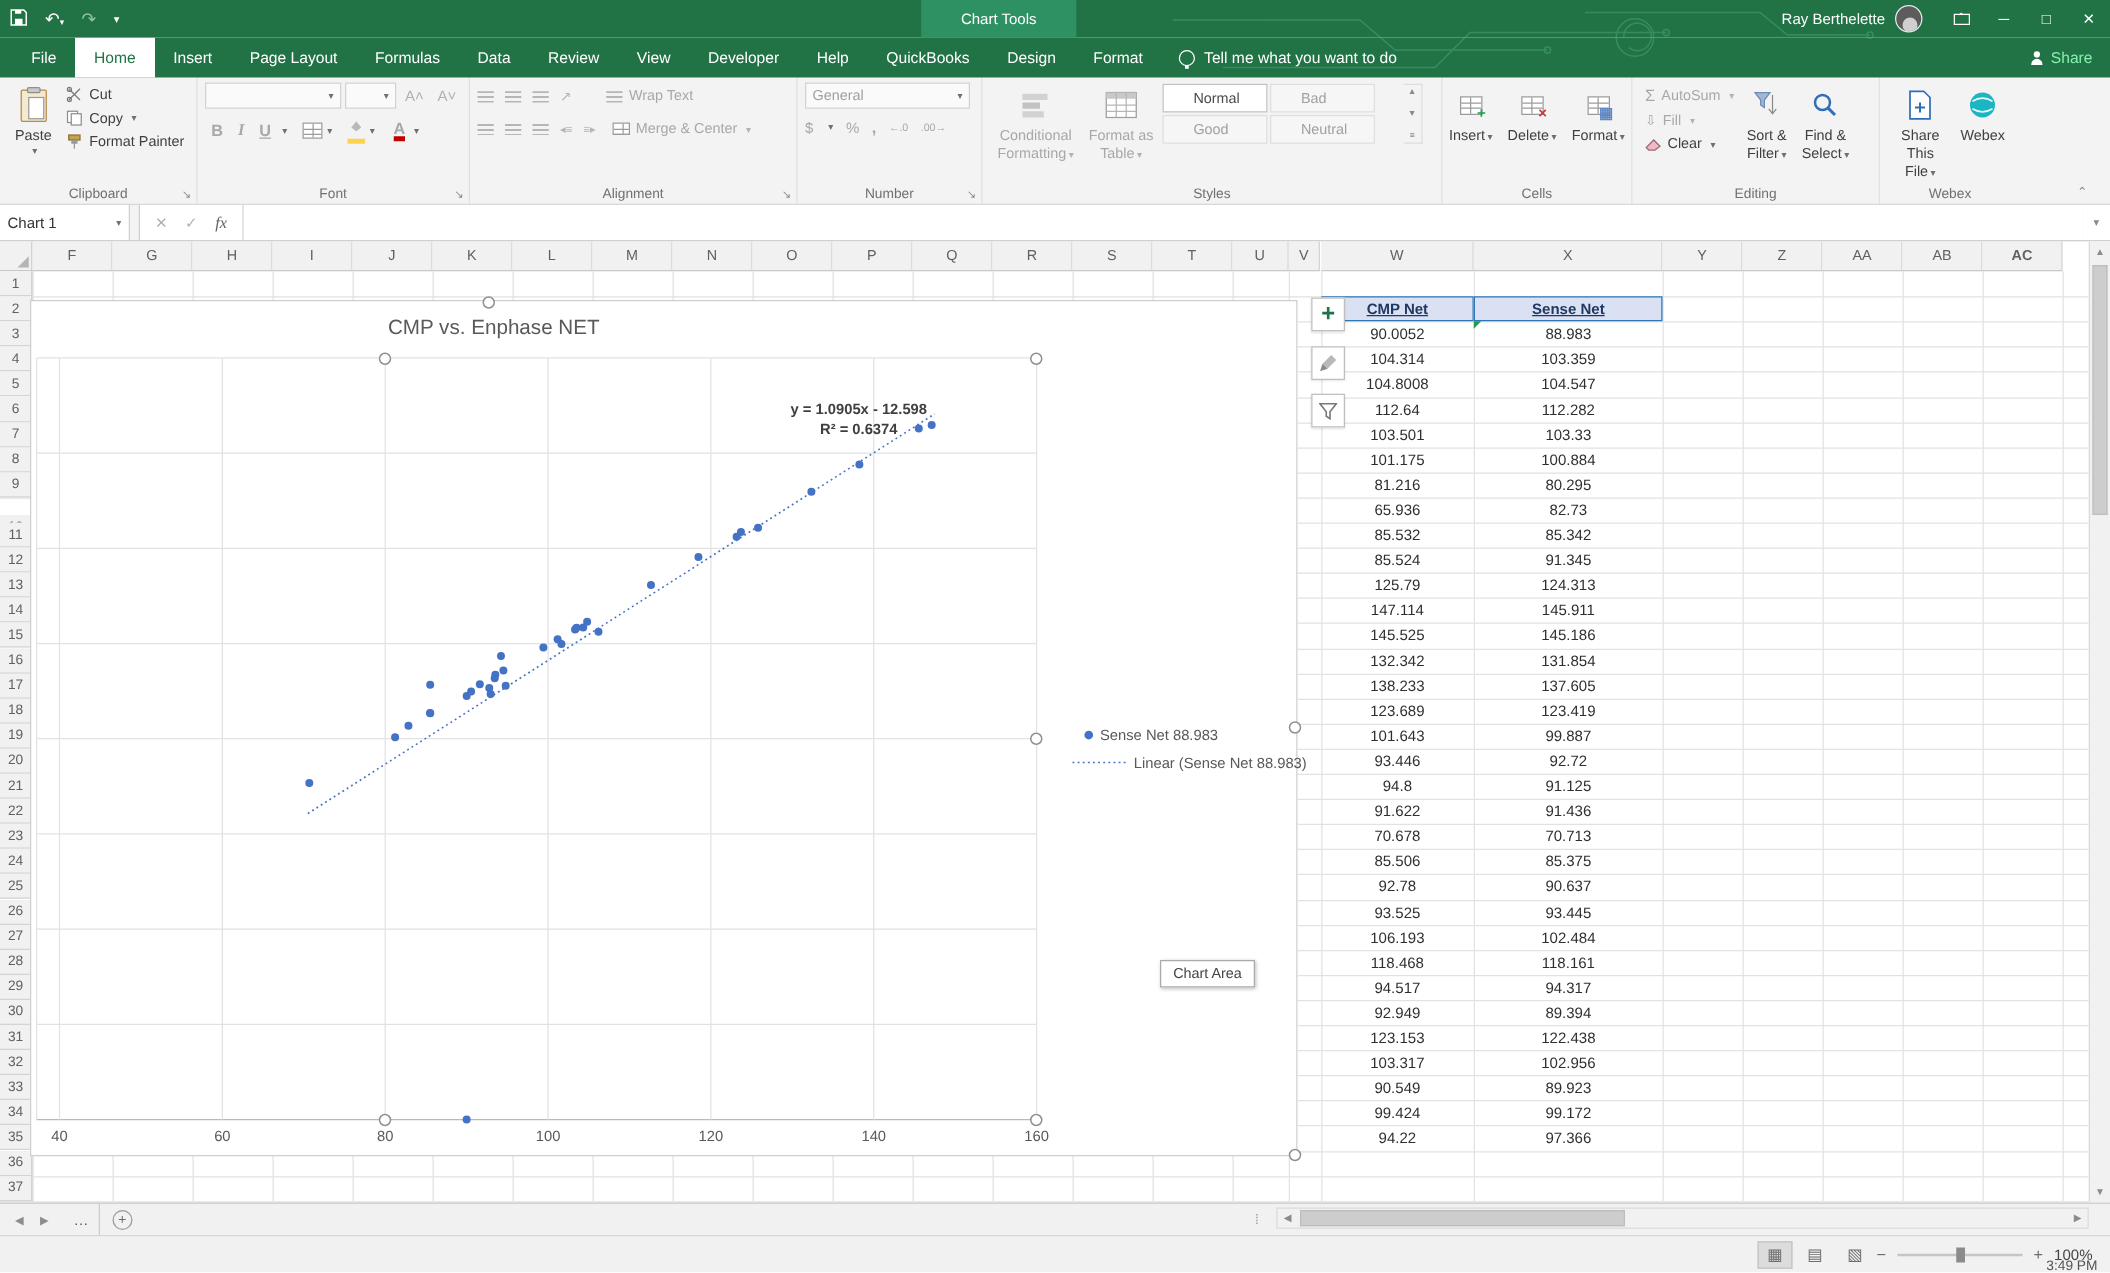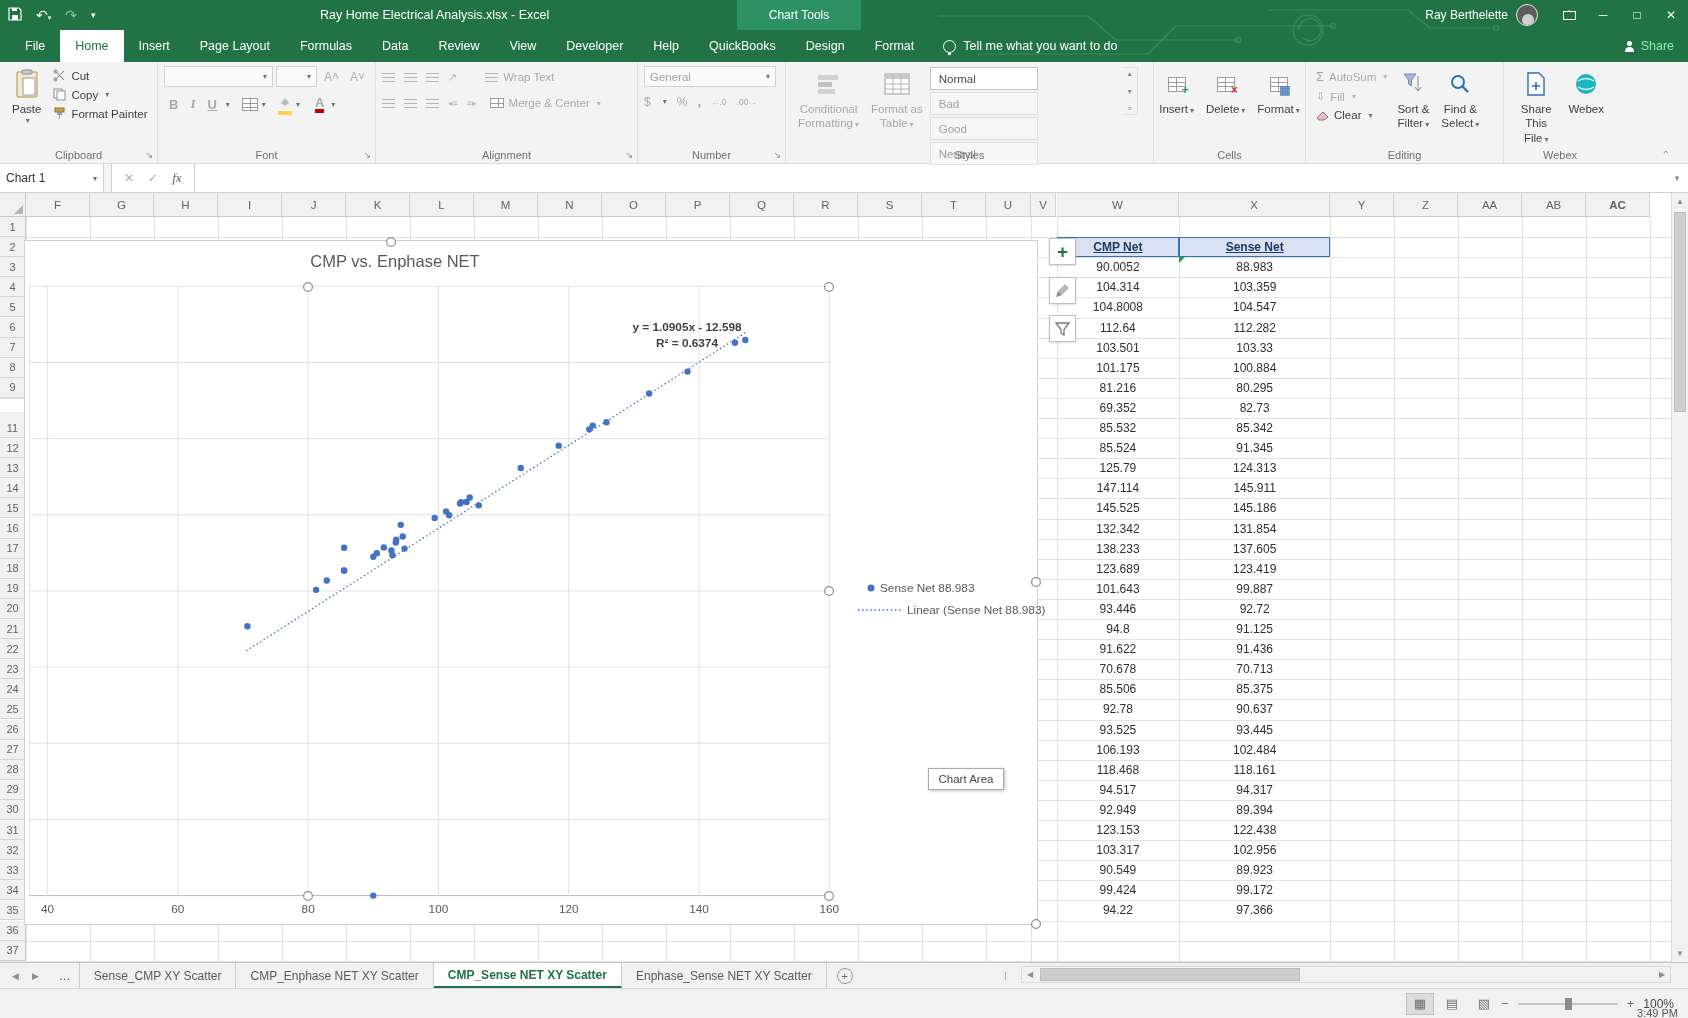--- a/index.html
+++ b/index.html
@@ -53,21 +53,21 @@
   .miniA{font-size:12px;color:#b0b0b0;padding:0 4px}
   .fmt-letter{font-size:13px;color:#a8a8a8;font-weight:bold;padding:0 5px;position:relative}
   .fmt-letter i{display:block;height:4px;margin-top:-1px}
   .bars{display:inline-block;width:13px;height:9px;background:repeating-linear-gradient(to bottom,#b5b5b5 0 1.5px,transparent 1.5px 4px)}
   .icon-cellgrid{display:inline-block;width:16px;height:13px;border:1px solid #9b9b9b;background:
       linear-gradient(#9b9b9b,#9b9b9b) 0 4px/100% 1px no-repeat,
       linear-gradient(#9b9b9b,#9b9b9b) 0 8px/100% 1px no-repeat,
       linear-gradient(#9b9b9b,#9b9b9b) 7px 0/1px 100% no-repeat,#fff;position:relative}
   .icon-cellgrid b{position:absolute;right:-4px;bottom:-5px;font-size:12px;line-height:1}
   .stylecells{display:flex;flex-wrap:wrap;width:194px;align-content:flex-start}
-  .stylecell{width:108px;height:23px;border:1px solid #dedede;background:#f6f6f6;color:#a0a0a0;font-size:11.5px;display:flex;align-items:center;padding-left:8px;margin:1px}
+  .stylecell{width:84px;height:23px;border:1px solid #dedede;background:#f6f6f6;color:#a0a0a0;font-size:11.5px;display:flex;align-items:center;padding-left:24px;margin:1px}
   .stylecell.normal{background:#fff;border-color:#c2c2c2;color:#4a4a4a}
   .gal-strip{width:15px;display:flex;flex-direction:column;justify-content:space-between;align-items:center;border:1px solid #dedede;border-left:none;margin:1px 0;padding:2px 0;color:#8a8a8a;font-size:7px;height:48px}
 
   
   .frow{height:29px;background:#f3f3f3;border-bottom:1px solid #d0d0d0;display:flex;align-items:stretch;flex:none;z-index:2}
   .namebox{width:104px;background:#fff;border-right:1px solid #d0d0d0;display:flex;align-items:center;justify-content:space-between;padding:0 6px;font-size:12px;color:#333}
   .fsplit{width:8px;border-right:1px solid #d0d0d0}
   .fbtns{display:flex;align-items:center;gap:14px;padding:0 12px;border-right:1px solid #d0d0d0;background:#fff}
   .fbtns .gr{color:#b0b0b0;font-size:12px}
   .fx{font-family:"Liberation Serif",serif;font-style:italic;color:#5f5f5f;font-size:13px}
@@ -147,21 +147,20 @@
         <svg width="14" height="14" viewBox="0 0 14 14">
             <path d="M1 1 h10 l2 2 v10 h-12 z" fill="none" stroke="#fff" stroke-width="1.2"></path>
             <rect x="4" y="8" width="6" height="5" fill="#fff"></rect>
             <rect x="4" y="1" width="5" height="3" fill="#fff"></rect>
           </svg>
       </span>
       <span class="qbtn">↶<span style="font-size:7px">▾</span></span>
       <span class="qbtn dim">↷</span>
       <span class="qbtn" style="font-size:9px">▾</span>
     </div>
-    <div class="win-title">Ray Home Electrical Analysis.xlsx  -  Excel</div>
     <div class="ctools">Chart Tools</div>
     <div class="tb-right">
       <span class="user-name">Ray Berthelette</span>
       <span class="avatar"></span>
       <span class="ribbonopt">
           <span></span>
         </span>
       <span class="winbtn">─</span>
       <span class="winbtn">□</span>
       <span class="winbtn">✕</span>
@@ -619,21 +618,21 @@
         <div class="tcell" style="left: 1056.5px; top: 104.4px; width: 122.8px; height: 20.1px;">104.8008</div>
         <div class="tcell" style="left: 1179.3px; top: 104.4px; width: 150.8px; height: 20.1px;">104.547</div>
         <div class="tcell" style="left: 1056.5px; top: 124.5px; width: 122.8px; height: 20.1px;">112.64</div>
         <div class="tcell" style="left: 1179.3px; top: 124.5px; width: 150.8px; height: 20.1px;">112.282</div>
         <div class="tcell" style="left: 1056.5px; top: 144.6px; width: 122.8px; height: 20.1px;">103.501</div>
         <div class="tcell" style="left: 1179.3px; top: 144.6px; width: 150.8px; height: 20.1px;">103.33</div>
         <div class="tcell" style="left: 1056.5px; top: 164.7px; width: 122.8px; height: 20.1px;">101.175</div>
         <div class="tcell" style="left: 1179.3px; top: 164.7px; width: 150.8px; height: 20.1px;">100.884</div>
         <div class="tcell" style="left: 1056.5px; top: 184.8px; width: 122.8px; height: 20.1px;">81.216</div>
         <div class="tcell" style="left: 1179.3px; top: 184.8px; width: 150.8px; height: 20.1px;">80.295</div>
-        <div class="tcell" style="left: 1056.5px; top: 204.9px; width: 122.8px; height: 20.1px;">69.352</div>
+        <div class="tcell" style="left: 1056.5px; top: 204.9px; width: 122.8px; height: 20.1px;">65.936</div>
         <div class="tcell" style="left: 1179.3px; top: 204.9px; width: 150.8px; height: 20.1px;">82.73</div>
         <div class="tcell" style="left: 1056.5px; top: 225px; width: 122.8px; height: 20.1px;">85.532</div>
         <div class="tcell" style="left: 1179.3px; top: 225px; width: 150.8px; height: 20.1px;">85.342</div>
         <div class="tcell" style="left: 1056.5px; top: 245.1px; width: 122.8px; height: 20.1px;">85.524</div>
         <div class="tcell" style="left: 1179.3px; top: 245.1px; width: 150.8px; height: 20.1px;">91.345</div>
         <div class="tcell" style="left: 1056.5px; top: 265.2px; width: 122.8px; height: 20.1px;">125.79</div>
         <div class="tcell" style="left: 1179.3px; top: 265.2px; width: 150.8px; height: 20.1px;">124.313</div>
         <div class="tcell" style="left: 1056.5px; top: 285.3px; width: 122.8px; height: 20.1px;">147.114</div>
         <div class="tcell" style="left: 1179.3px; top: 285.3px; width: 150.8px; height: 20.1px;">145.911</div>
         <div class="tcell" style="left: 1056.5px; top: 305.4px; width: 122.8px; height: 20.1px;">145.525</div>
@@ -782,26 +781,20 @@
       <div class="arr dn">▼</div>
     </div>
   </div>
 
   <div class="tabbar">
     <div class="nav">
       <span>◀</span>
       <span>▶</span>
     </div>
     <div class="overflow-dots">…</div>
-    <div style="display:flex">
-        <div class="stab">Sense_CMP XY Scatter</div>
-        <div class="stab">CMP_Enphase NET XY Scatter</div>
-        <div class="stab active">CMP_Sense NET XY Scatter</div>
-        <div class="stab">Enphase_Sense NET XY Scatter</div>
-      </div>
     <div class="addsheet">
         <span>+</span>
       </div>
     <div class="splitter">⁞</div>
     <div class="hscroll">
       <div class="arr">◀</div>
       <div class="htrack">
           <div class="hthumb"></div>
         </div>
       <div class="arr">▶</div>

